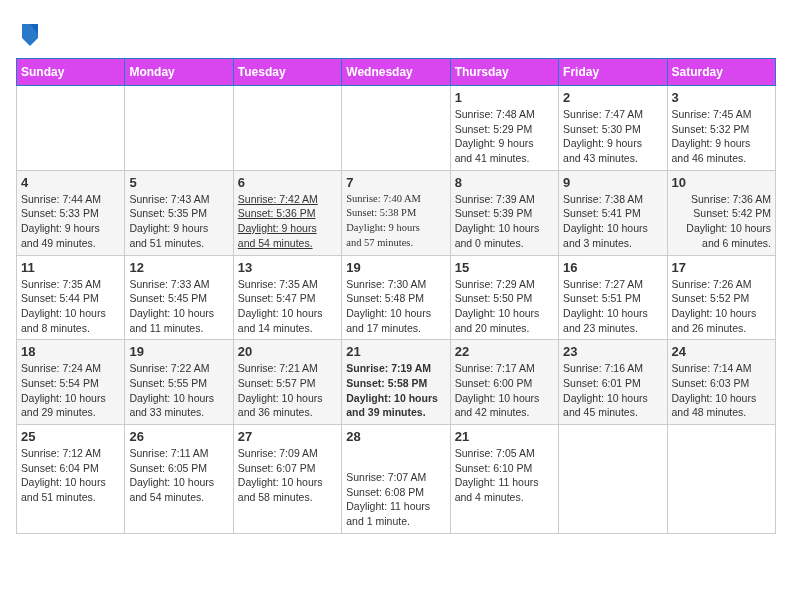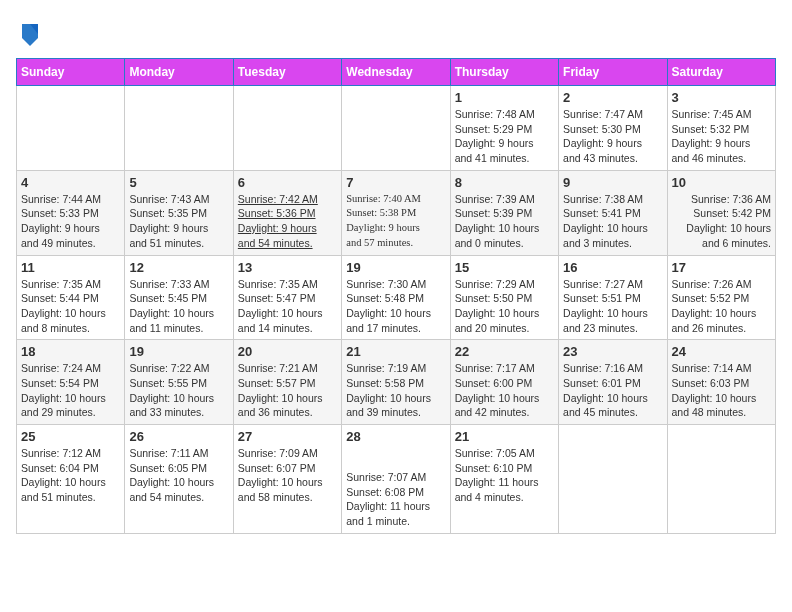--- a/index.html
+++ b/index.html
@@ -267,21 +267,21 @@
         </td>
         <td>
           <span class="day-num">20</span>
           <div class="day-info" style="white-space: pre-line;">Sunrise: 7:21 AM
 Sunset: 5:57 PM
 Daylight: 10 hours
 and 36 minutes.</div>
         </td>
         <td>
           <span class="day-num">21</span>
-          <div class="day-info" style="white-space: pre-line;">Sunrise: 7:19 AM
+          <div class="day-info" style="white-space: pre-line; font-weight: bold;">Sunrise: 7:19 AM
 Sunset: 5:58 PM
 Daylight: 10 hours
 and 39 minutes.</div>
         </td>
         <td>
           <span class="day-num">22</span>
           <div class="day-info" style="white-space: pre-line;">Sunrise: 7:17 AM
 Sunset: 6:00 PM
 Daylight: 10 hours
 and 42 minutes.</div>

